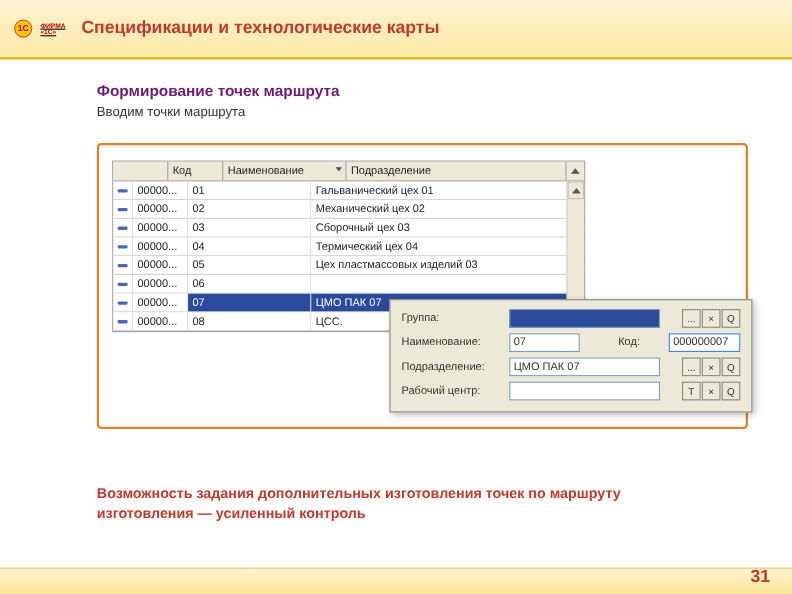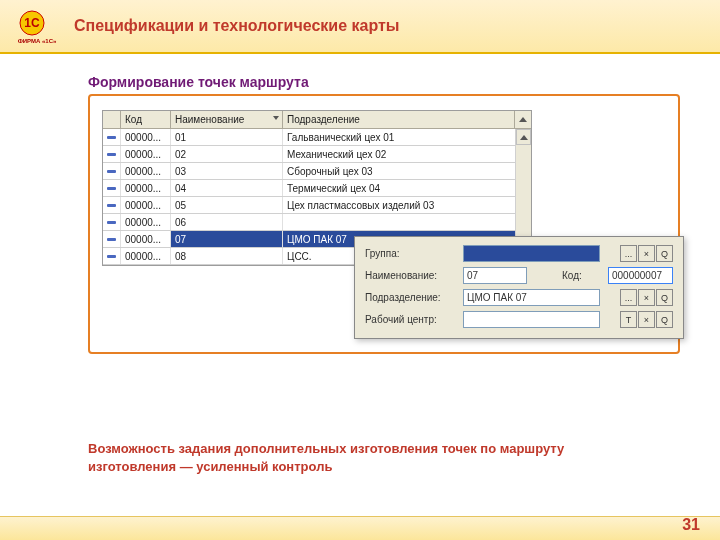--- a/index.html
+++ b/index.html
@@ -18,21 +18,22 @@
     height: 54px;
     background: linear-gradient(#fff2d0, #fde9a8);
     border-bottom: 2px solid #e6b200;
     display: flex;
     align-items: center;
   }
   .logo {
     width: 50px; height: 42px;
     margin: 0 12px 0 12px;
     display: flex; align-items: center; justify-content: center;
-    flex-direction: column;
+    flex-direction: row;
+    text-decoration: underline;
   }
   .logo svg { display: block; }
   .logo-caption { font-size: 6px; color: #a00; font-weight: bold; margin-top:1px;}
   .title {
     color: #c0392b;
     font-size: 16px;
     font-weight: bold;
   }
   .content {
     position: absolute;
@@ -65,20 +66,21 @@
     width: 430px;
     font-size: 10px;
     color: #222;
     position: relative;
   }
   .tbl-head {
     display: flex;
     background: #ece9d8;
     border-bottom: 1px solid #aca899;
     height: 18px;
+    padding-left: 32px;
   }
   .th {
     border-right: 1px solid #aca899;
     padding: 2px 4px;
     display: flex;
     align-items: center;
     justify-content: flex-start;
     position: relative;
   }
   .th.drag { width: 18px; }
@@ -189,20 +191,21 @@
       <circle cx="14" cy="14" r="12" fill="#f7c600" stroke="#c00" stroke-width="1"></circle>
       <text x="14" y="18" text-anchor="middle" font-size="12" font-weight="bold" fill="#b00">1C</text>
     </svg>
     <div class="logo-caption">ФИРМА «1С»</div>
   </div>
   <div class="title">Спецификации и технологические карты</div>
 </div>
 
 <div class="content">
   <div class="subtitle">Формирование точек маршрута</div>
+  <div class="subtext">Вводим точки маршрута</div>
 
   <div class="panel-wrap">
 
     <div class="tbl">
       <div class="tbl-head">
         <div class="th drag"></div>
         <div class="th code">Код</div>
         <div class="th name">
             <span>Наименование</span>
             <span class="sort"></span>

